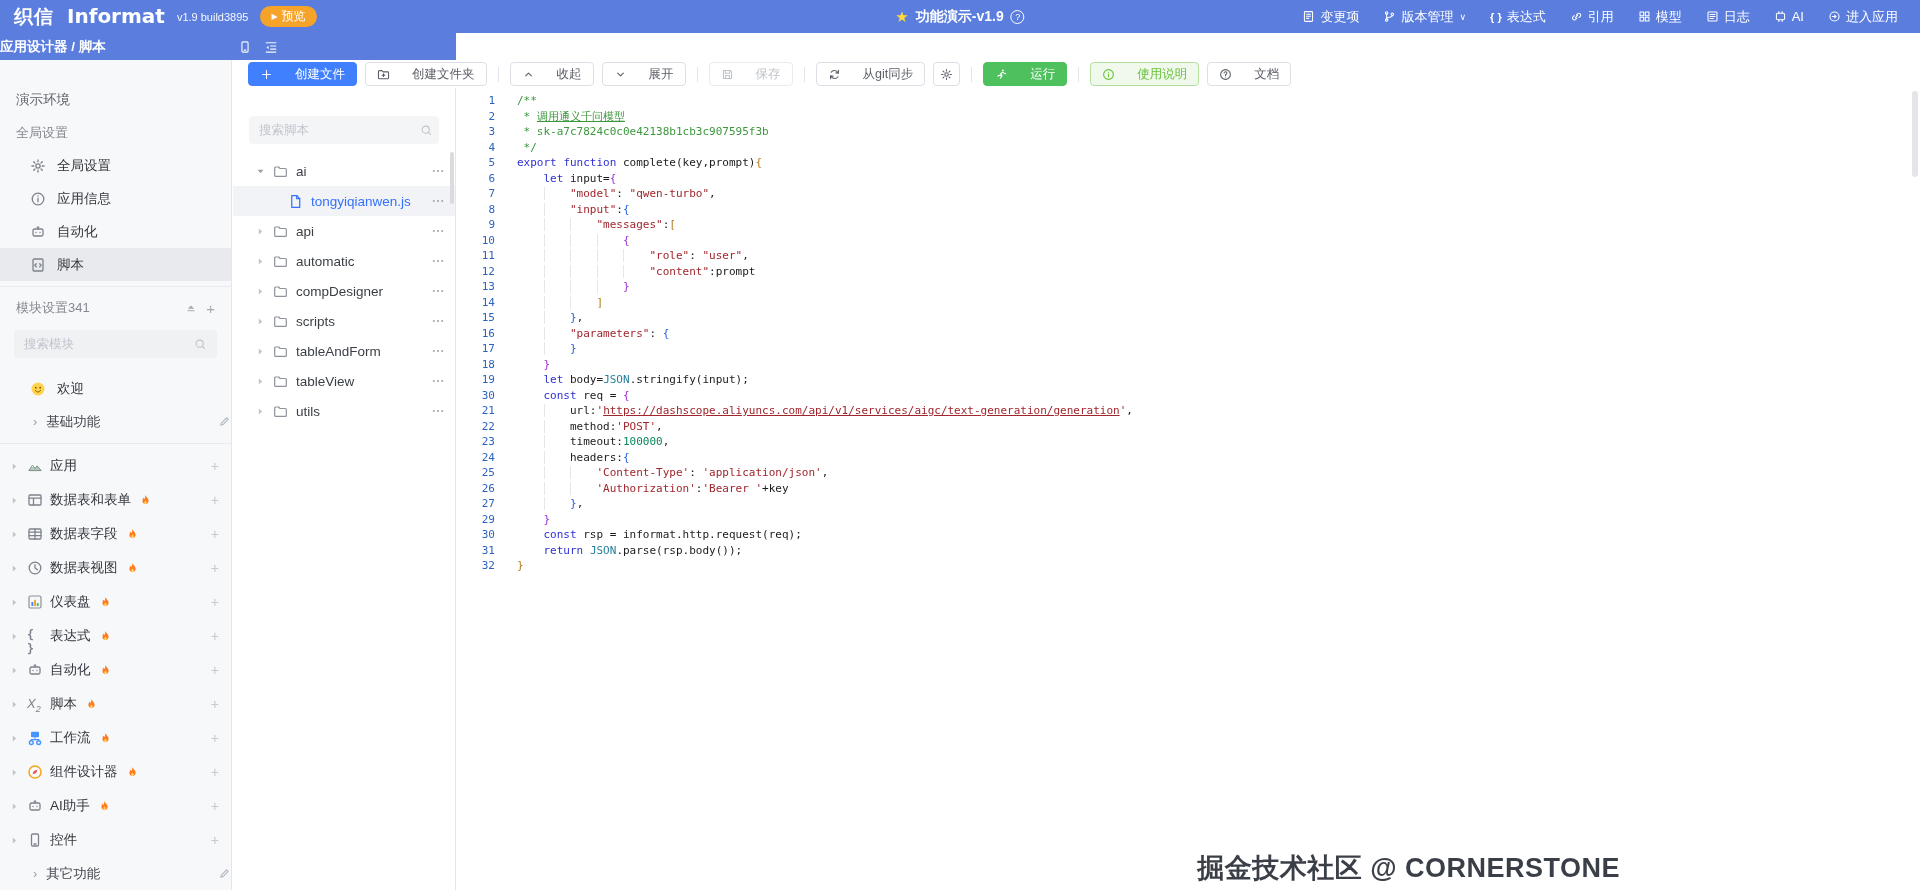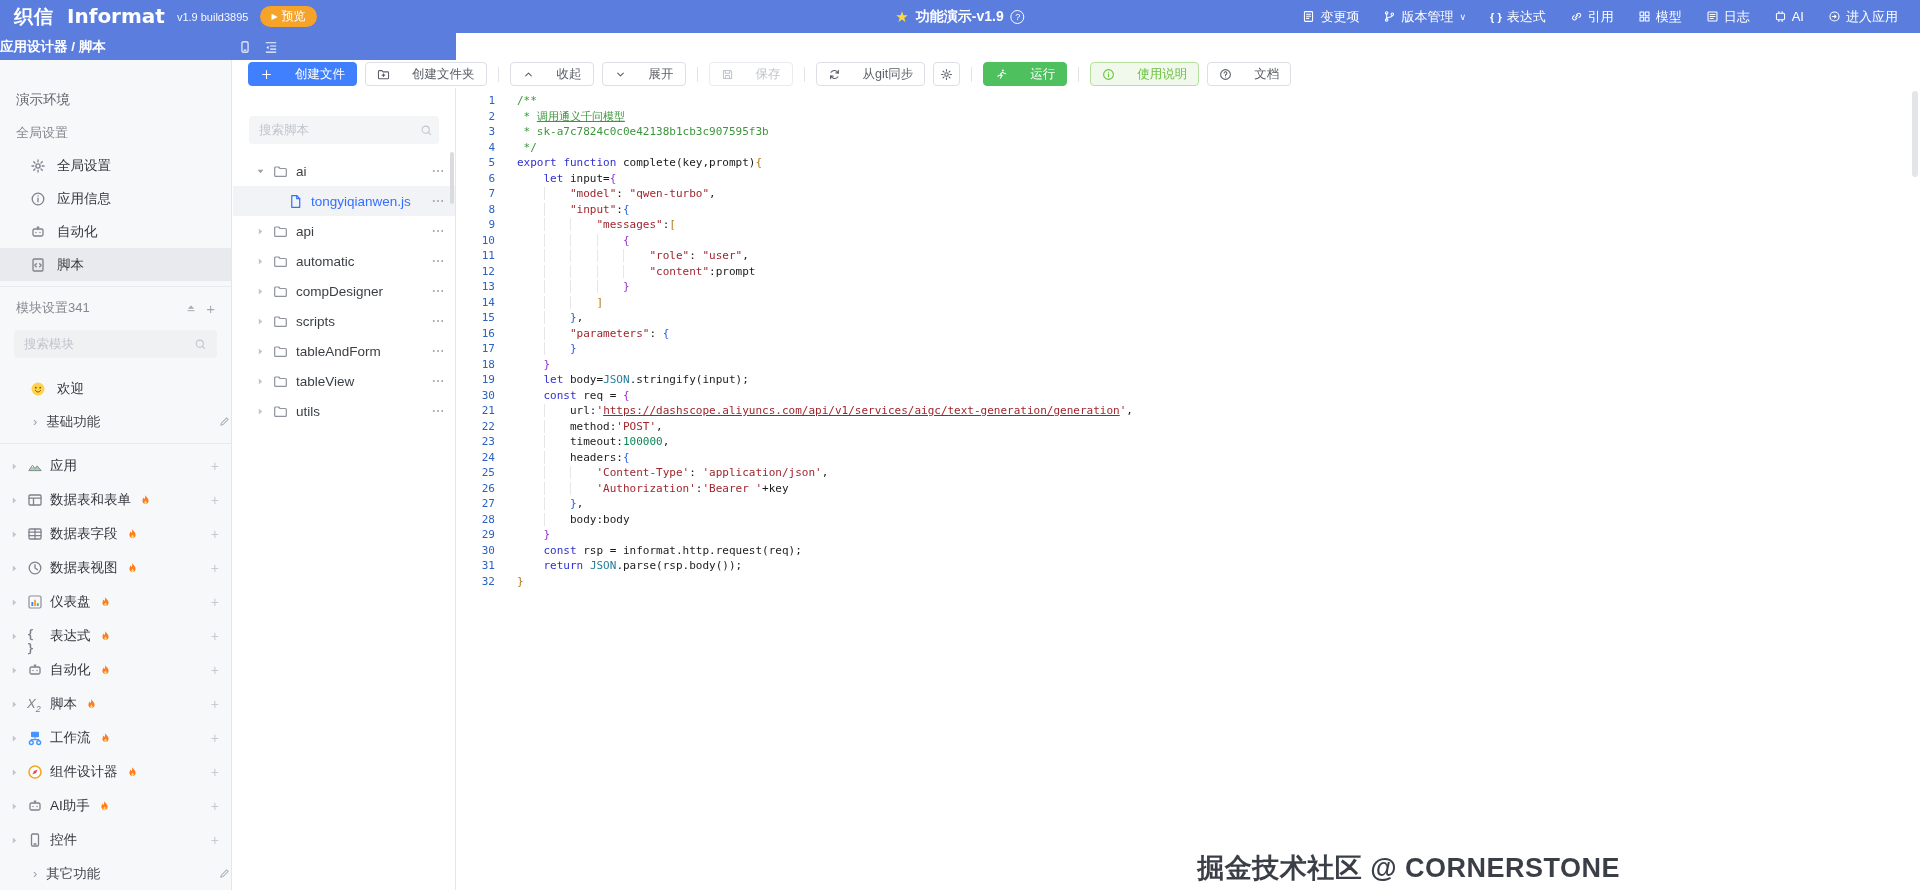--- a/index.html
+++ b/index.html
@@ -974,24 +974,20 @@
         </div>
         <div class="cl">
           <span class="ln">26</span>
           <span class="lc"><span class="">    </span><span class="it">    </span><span class="it">    </span><span class="s">'Authorization'</span><span class="p">:</span><span class="s">'Bearer '</span><span class="p">+key</span></span>
         </div>
         <div class="cl">
           <span class="ln">27</span>
           <span class="lc"><span class="">    </span><span class="it">    </span><span class="b3">}</span><span class="p">,</span></span>
         </div>
         <div class="cl">
-          <span class="ln">28</span>
-          <span class="lc"><span class="">    </span><span class="it">    </span><span class="p">body:body</span></span>
-        </div>
-        <div class="cl">
           <span class="ln">29</span>
           <span class="lc"><span class="">    </span><span class="b2">}</span></span>
         </div>
         <div class="cl">
           <span class="ln">30</span>
           <span class="lc"><span class="">    </span><span class="k">const</span><span class="p"> rsp = informat.http.request(req);</span></span>
         </div>
         <div class="cl">
           <span class="ln">31</span>
           <span class="lc"><span class="">    </span><span class="k">return</span><span class="p"> </span><span class="t">JSON</span><span class="p">.parse(rsp.body());</span></span>

